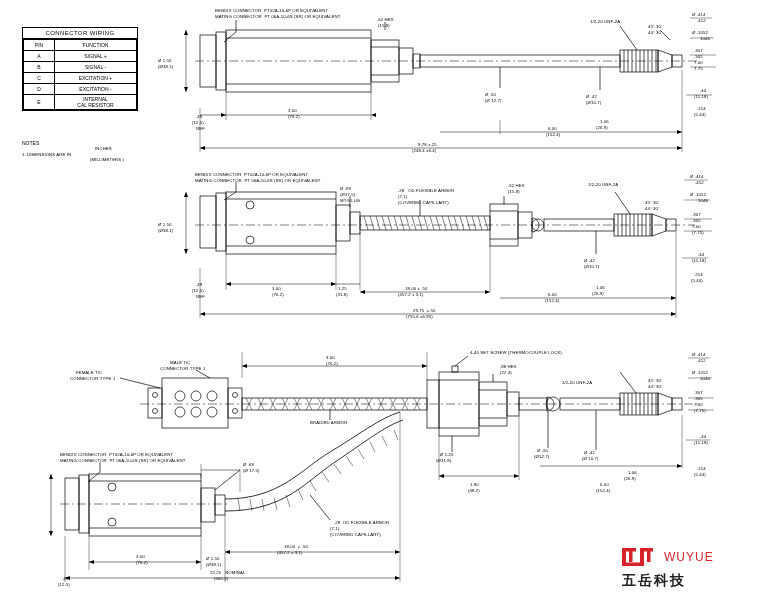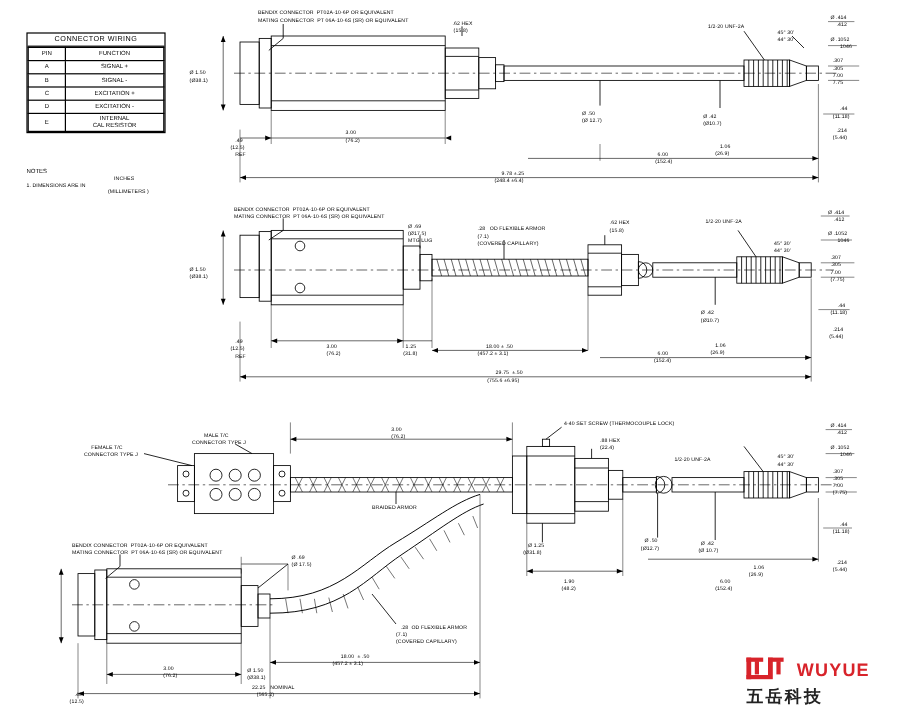--- a/index.html
+++ b/index.html
@@ -18,21 +18,21 @@
   
   .cw{position:absolute;left:22px;top:27px;width:114px;border:1px solid #000;}
   .cw .hd{font-size:6px;text-align:center;border-bottom:1px solid #000;padding:2px 0 2px 0;letter-spacing:.4px;}
   .cw table{border-collapse:collapse;width:100%;font-size:5px;}
   .cw td{border:1px solid #000;padding:1px 2px;height:8px;}
   .cw td.pin{width:26px;text-align:center;}
   .cw td.fn{text-align:center;}
   .cw td.fn2{text-align:center;line-height:6px;}
   svg{position:absolute;left:0;top:0;}
   .logo{position:absolute;}
-  .wuyue-text{font-size:15px;font-weight:bold;color:#d8232a;letter-spacing:1px;}
+  .wuyue-text{font-size:12px;font-weight:normal;color:#d8232a;letter-spacing:1px;}
   .cn{font-size:14px;font-weight:bold;color:#222;letter-spacing:2px;}
 </style>
 </head>
 <body>
 
 <div class="stage">
 
   <div class="cw">
     <div class="hd">CONNECTOR WIRING</div>
     <table>

